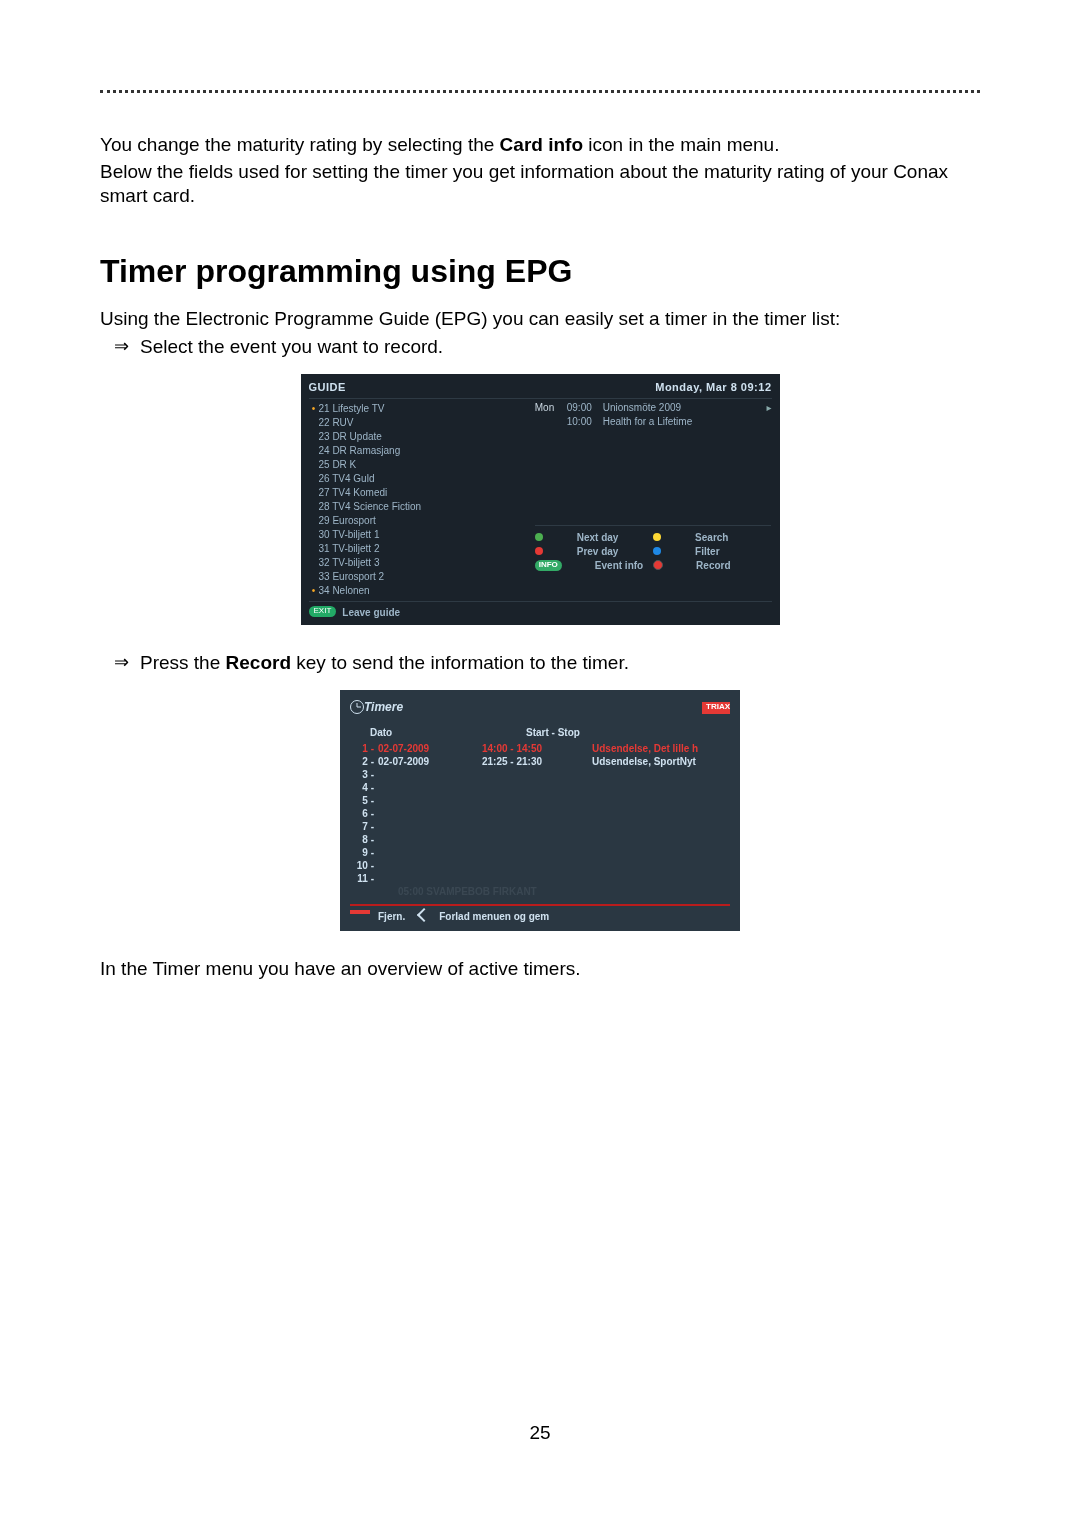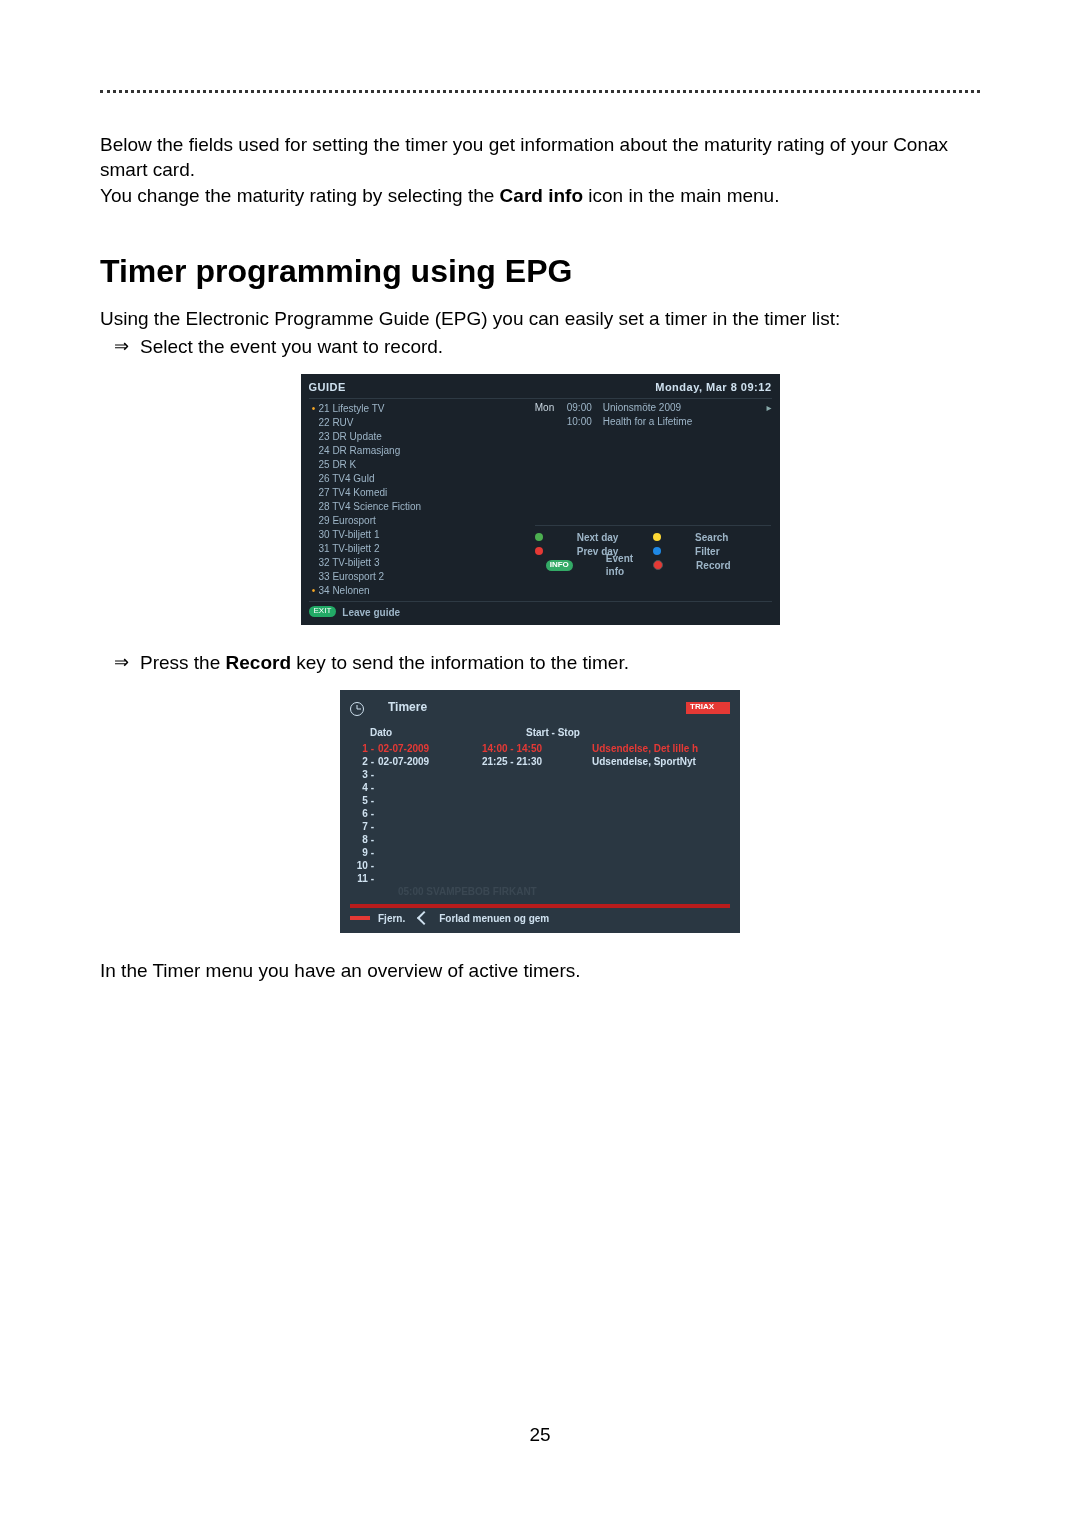--- a/index.html
+++ b/index.html
@@ -53,70 +53,70 @@
   .ev-time { width: 36px; }
   .ev-title { flex: 1; white-space: nowrap; overflow: hidden; }
   .ev-arrow { width: 10px; text-align: right; color: #8aa; }
   .epg-actions { display: flex; flex-wrap: wrap; margin-top: 6px; border-top: 1px solid #2e3a44; padding-top: 4px; }
   .epg-action { width: 50%; display: flex; align-items: center; height: 14px; font-weight: bold; gap: 28px; }
   .ldot { width: 8px; height: 8px; border-radius: 50%; margin-right: 6px; display: inline-block; }
   .green { background: #4caf50; }
   .red { background: #e53935; }
   .blue { background: #1e88e5; }
   .yellow { background: #fdd835; }
-  .info-pill { display: inline-block; background: #3a6; color: #fff; border-radius: 6px; font-size: 8px; padding: 0 4px; margin-right: 5px; margin-left: 11px; }
+  .info-pill { display: inline-block; background: #3a6; color: #fff; border-radius: 6px; font-size: 8px; padding: 0 4px; margin-right: 5px; }
   .rec-dot { width: 10px; height: 10px; border-radius: 50%; background: #e53935; border: 1px solid #555; margin-right: 5px; display: inline-block; }
   .epg-foot { display: flex; align-items: flex-start; border-top: 1px solid #2e3a44; margin-top: 4px; padding-top: 4px; height: 16px; }
   .exit-pill { display: inline-block; background: #2a6; color: #fff; border-radius: 7px; font-size: 8px; padding: 0 5px; margin-right: 6px; }
   
   .timer {
     display: inline-block;
     width: 400px;
     background: #2a3742;
     color: #cfe1ef;
     font-size: 10px;
     text-align: left;
     padding: 10px 10px 8px 10px;
     position: relative;
     font-family: Arial, sans-serif;
   }
   .timer-head { display: flex; align-items: center; justify-content: space-between; margin-bottom: 10px; }
-  .timer-head-left { display: flex; align-items: flex-end; gap: 24px; }
+  .timer-head-left { display: flex; align-items: flex-start; gap: 0; font-style: italic; }
   .clock-ico { display:inline-block; width:14px; height:14px; border:1.5px solid #cfe1ef; border-radius:50%; position:relative; }
   .clock-ico::before { content:""; position:absolute; left:50%; top:50%; width:1px; height:4px; background:#cfe1ef; transform-origin:bottom; transform:translate(-50%,-100%); }
   .clock-ico::after { content:""; position:absolute; left:50%; top:50%; width:4px; height:1px; background:#cfe1ef; transform:translate(0,-50%); }
-  .triax { background:#e53935; color:#fff; font-size:8px; font-weight:bold; padding:0 16px 1px 4px; }
+  .triax { background:#e53935; color:#fff; font-size:8px; font-weight:bold; padding:0 0 1px 4px; }
   .timer-cols { display:flex; font-weight:bold; margin-bottom:3px; padding-left:20px; }
   .tc-date { width:116px; }
   .tc-ss { width:110px;margin-left:40px; }
   .tc-title { flex:1; }
   .tr { display:flex; height:13px; font-weight:bold; padding-left:4px; }
   .tr-num { width:24px; text-align:right; padding-right:4px; }
   .tr-date { width:84px; }
   .tr-ss { width:110px;margin-left:20px; }
   .tr-title { flex:1; white-space:nowrap; overflow:hidden; }
   .tr-sel { color:#e53935 !important; }
   .ghost { color:#4a5863; opacity:0.5; }
-  .timer-foot { display:flex; align-items:center; border-top:4px solid #b91c1c; margin-top:6px; padding-top:4px; gap:8px; font-weight:bold; }
+  .timer-foot { display:flex; align-items:flex-start; border-top:2px solid #b91c1c; margin-top:6px; padding-top:4px; gap:8px; font-weight:bold; }
   .red-dash { display:inline-block; width:20px; height:4px; background:#e53935; }
   .back-ico { display:inline-block; width:10px; height:10px; border-left:2px solid #cfe1ef; border-bottom:2px solid #cfe1ef; transform:rotate(45deg); margin:0 2px 0 6px; }
   .closing { margin-top: 10px; }
   .page-num { text-align:center; margin-top: 440px; font-size:19px; }
 </style>
 </head>
 <body>
 
 <hr class="dotted-rule">
 
 <div class="note-row">
   <div class="note-body">
-    <p>Below the fields used for setting the timer you get information about the maturity rating of your Conax smart card.</p>
     <p>
       <span>You change the maturity rating by selecting the </span><span class="bold">Card info</span><span> icon in the main menu.</span>
     </p>
+    <p>Below the fields used for setting the timer you get information about the maturity rating of your Conax smart card.</p>
   </div>
 </div>
 
 <h1>Timer programming using EPG</h1>
 
 <p class="para">Using the Electronic Programme Guide (EPG) you can easily set a timer in the timer list:</p>
 
 <div class="arrow-item">
   <div class="arrow">⇒</div>
   <div class="arrow-text">Select the event you want to record.</div>

